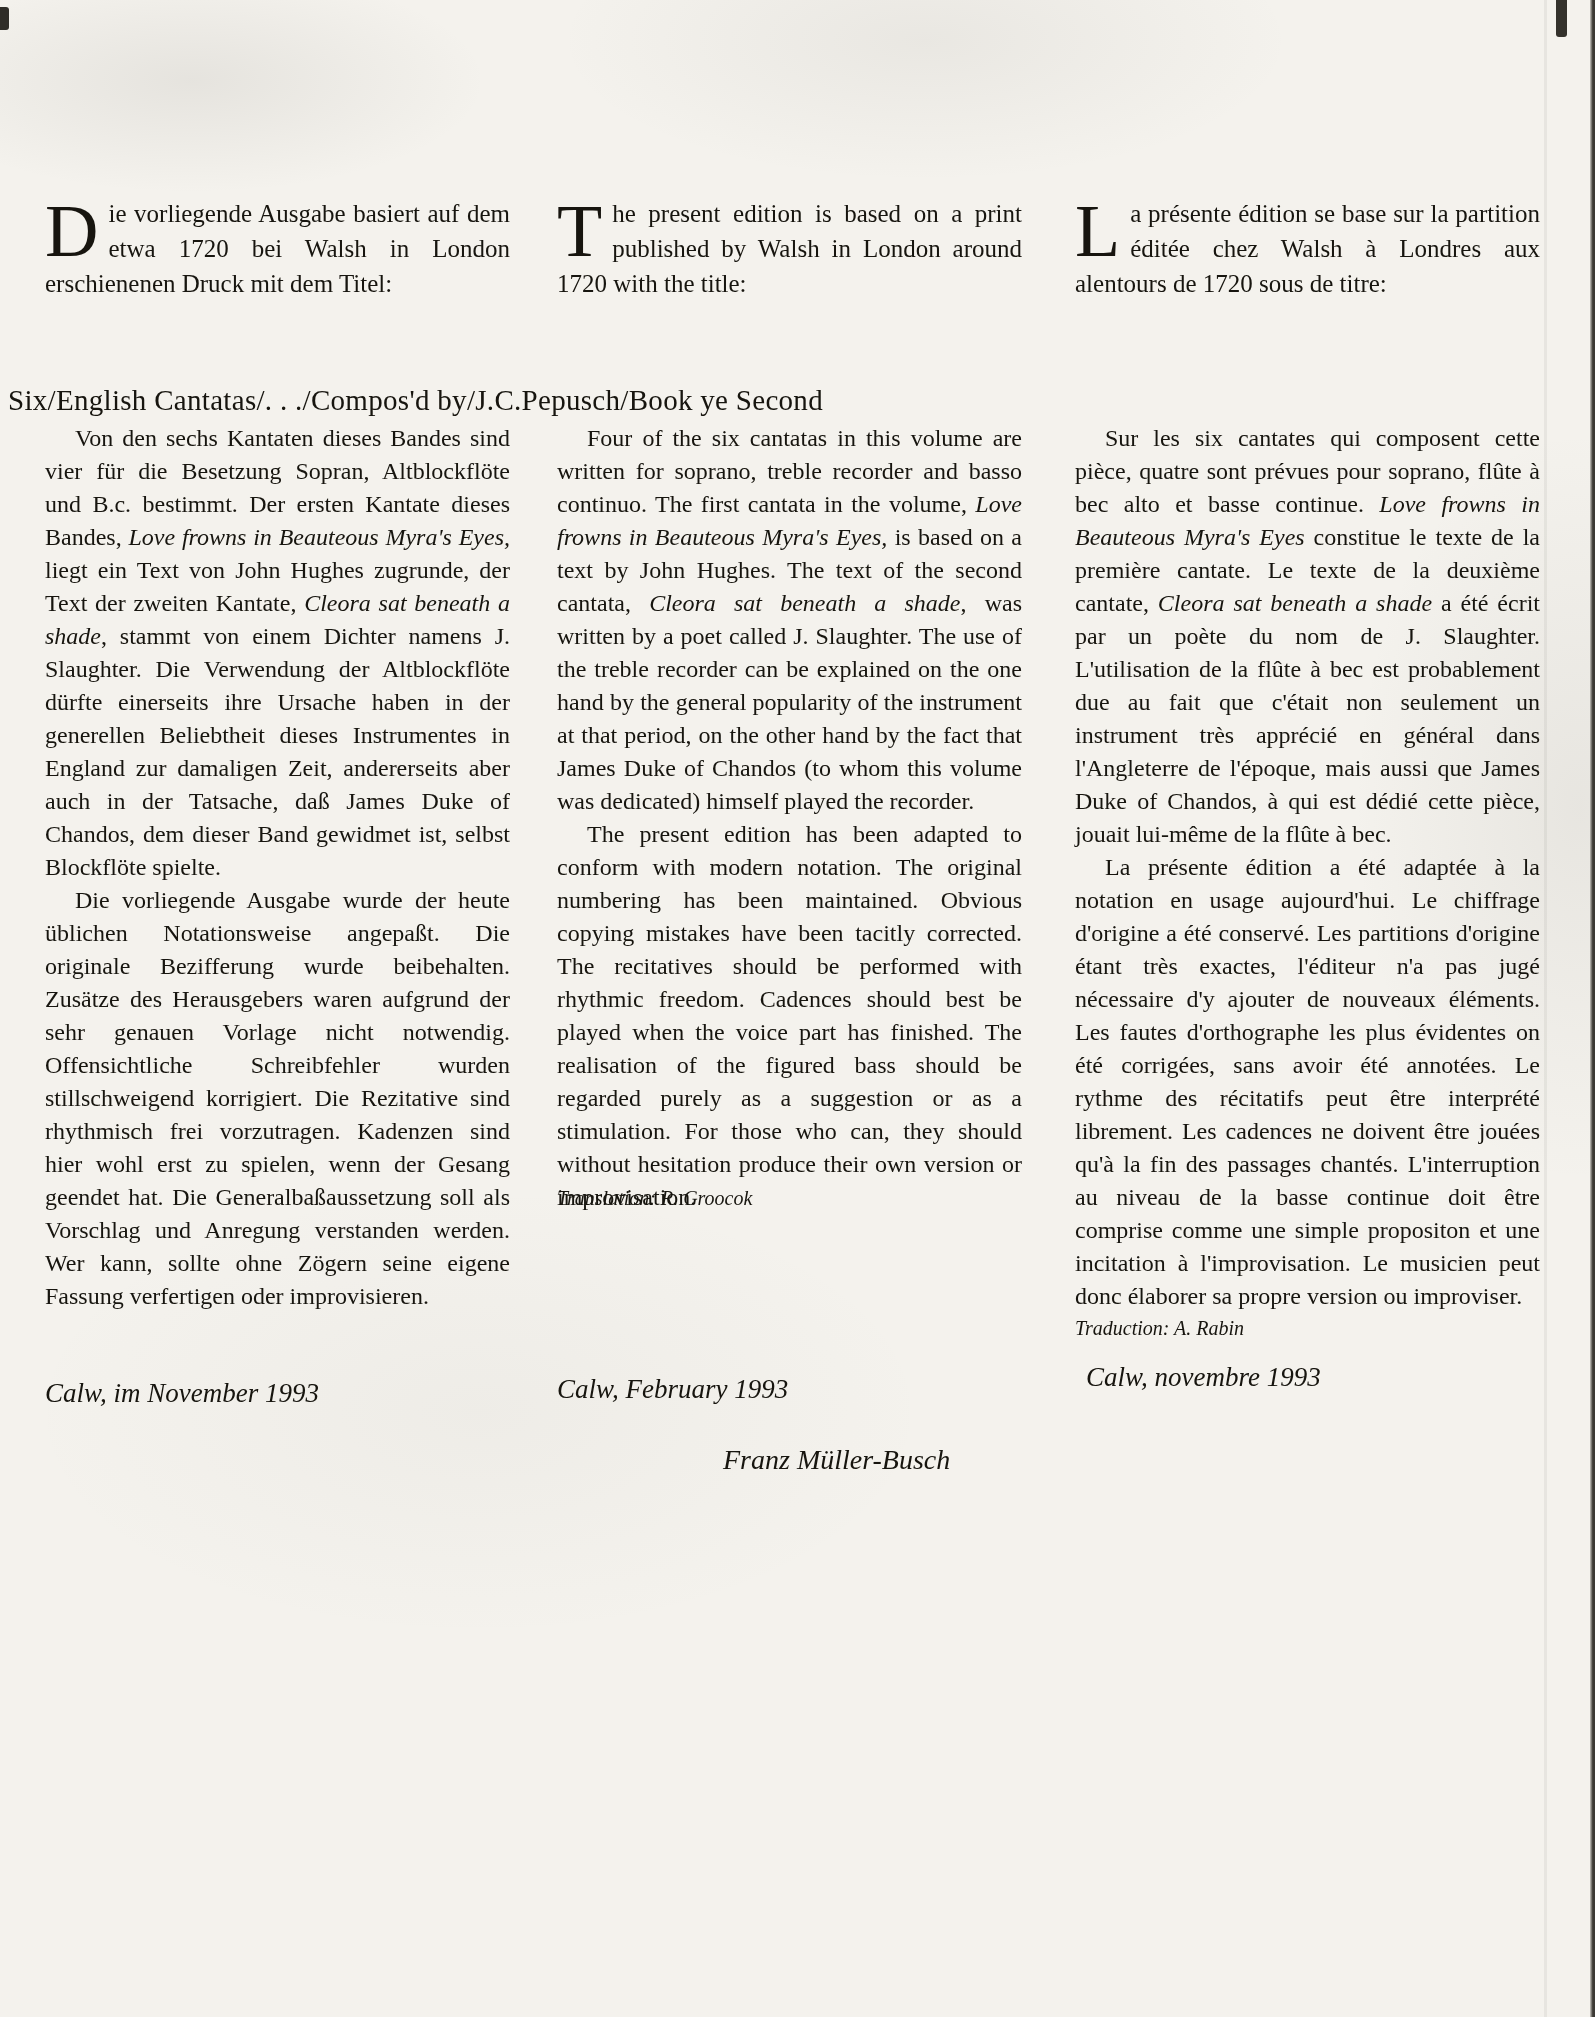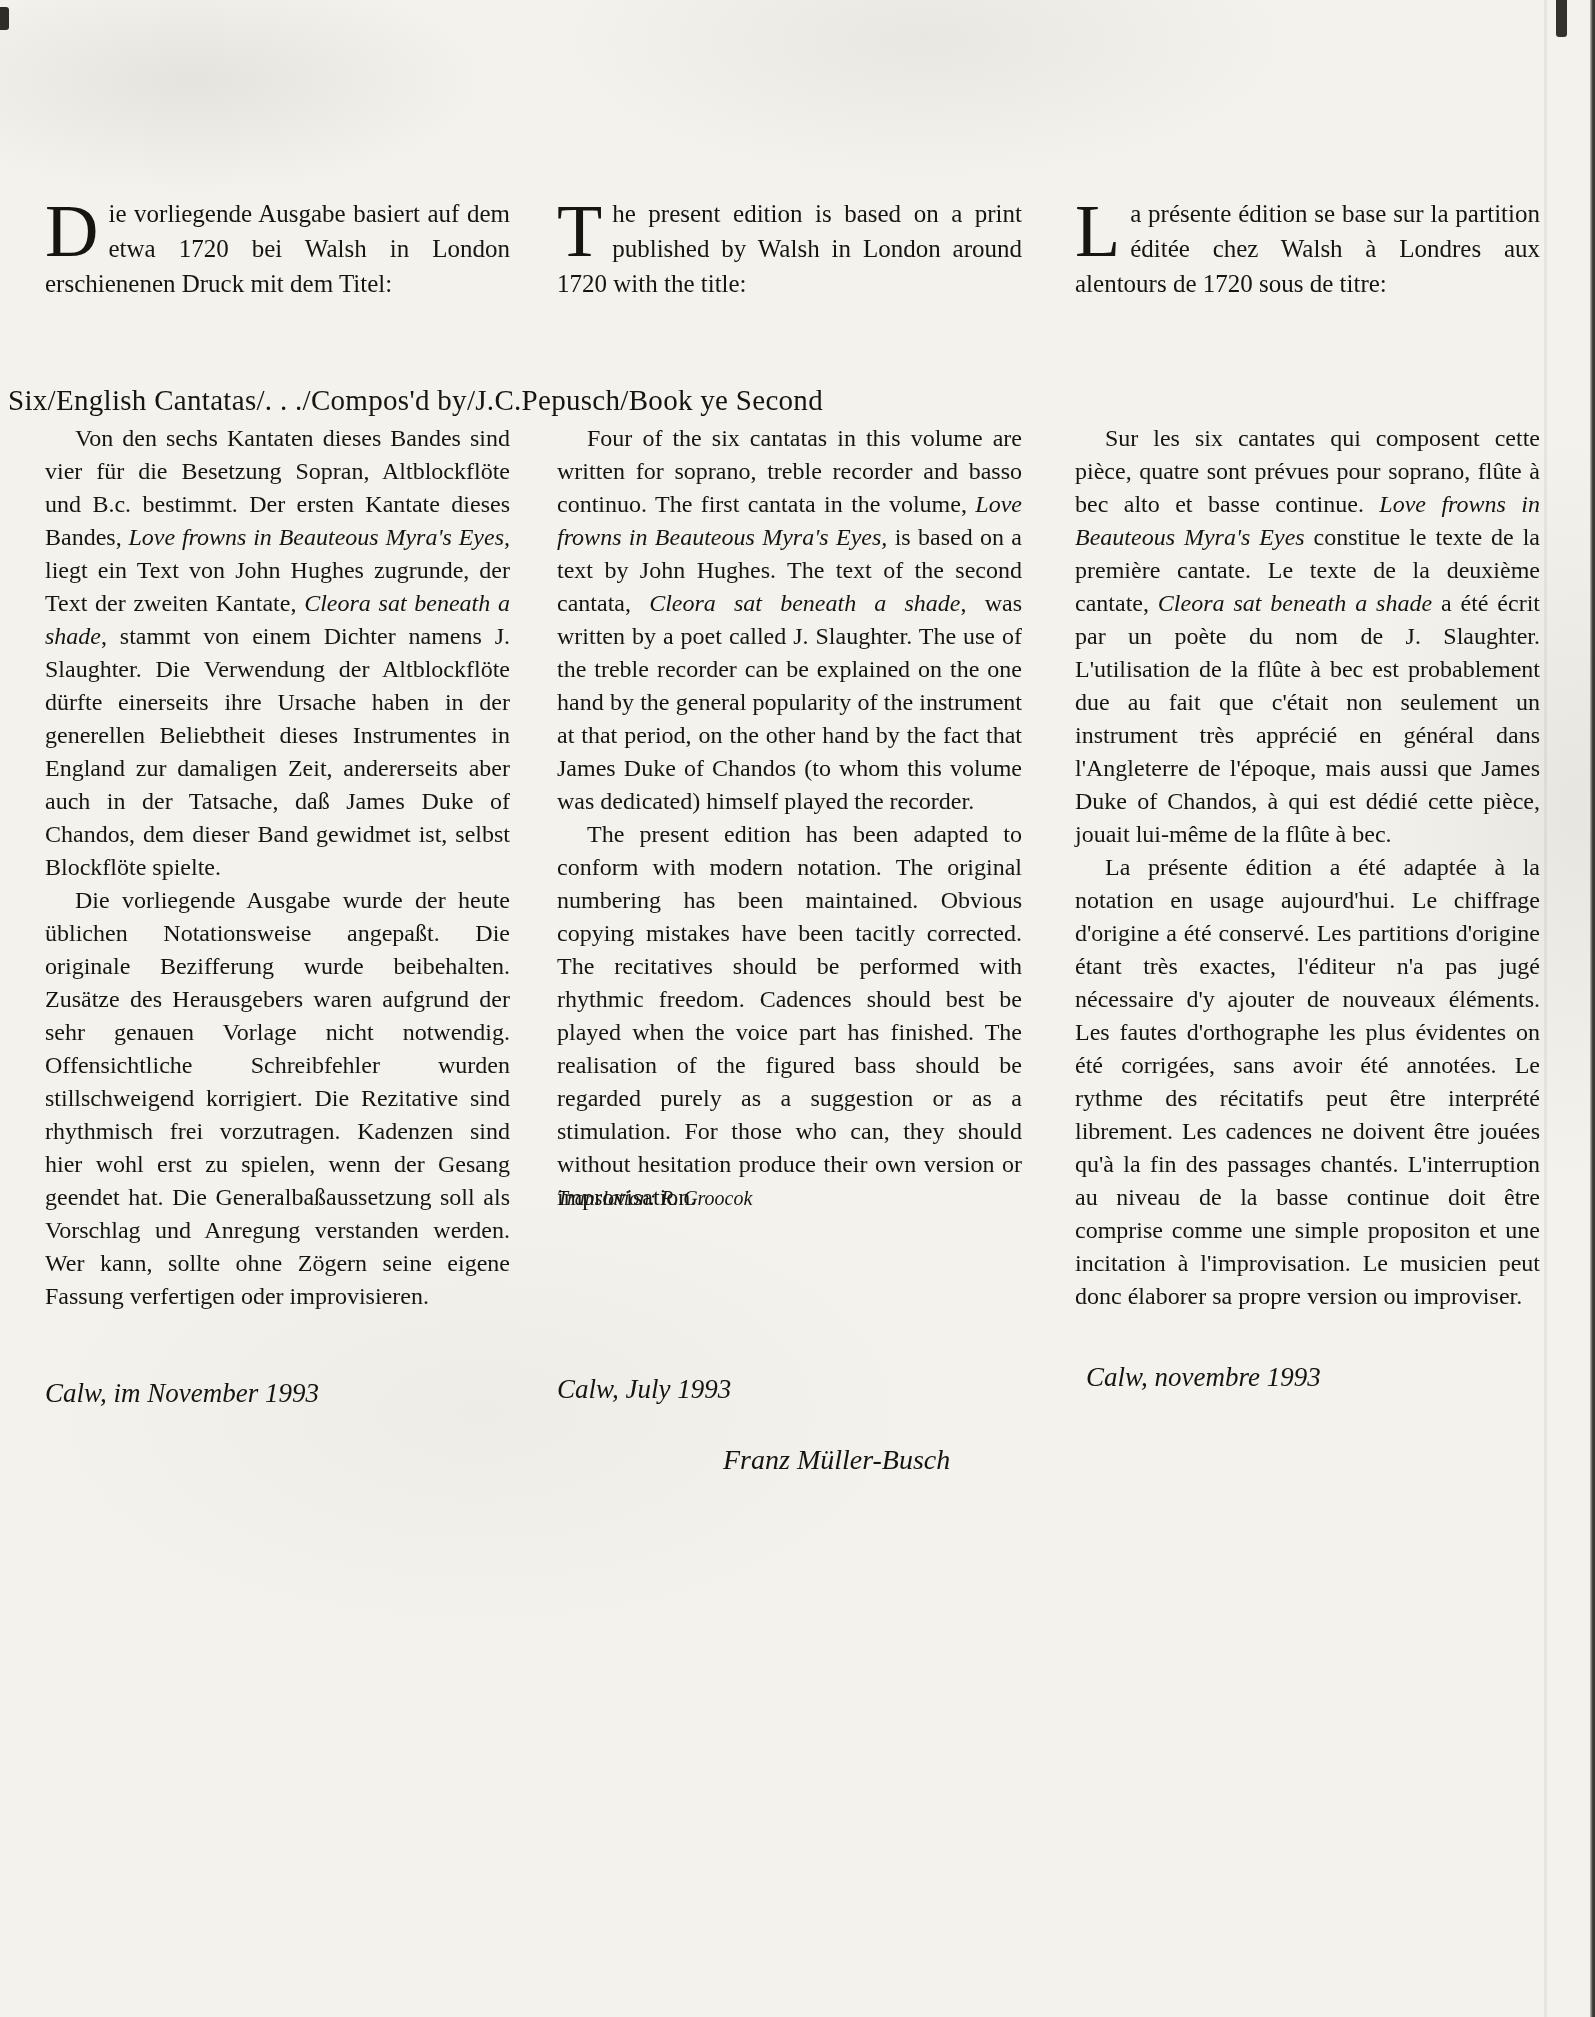--- a/index.html
+++ b/index.html
@@ -112,22 +112,23 @@
         <p class="body-para">Die vorliegende Ausgabe wurde der heute üblichen Notationsweise angepaßt. Die originale Bezifferung wurde beibehalten. Zusätze des Herausgebers waren aufgrund der sehr genauen Vorlage nicht notwendig. Offensichtliche Schreibfehler wurden stillschweigend korrigiert. Die Rezitative sind rhythmisch frei vorzutragen. Kadenzen sind hier wohl erst zu spielen, wenn der Gesang geendet hat. Die Generalbaßaussetzung soll als Vorschlag und Anregung verstanden werden. Wer kann, sollte ohne Zögern seine eigene Fassung verfertigen oder improvisieren.</p>
       </div>
     <div class="col mid">
         <p class="body-para">Four of the six cantatas in this volume are written for soprano, treble recorder and basso continuo. The first cantata in the volume, <i>Love frowns in Beauteous Myra's Eyes,</i> is based on a text by John Hughes. The text of the second cantata, <i>Cleora sat beneath a shade</i>, was written by a poet called J. Slaughter. The use of the treble recorder can be explained on the one hand by the general popularity of the instrument at that period, on the other hand by the fact that James Duke of Chandos (to whom this volume was dedicated) himself played the recorder.</p>
         <p class="body-para">The present edition has been adapted to conform with modern notation. The original numbering has been maintained. Obvious copying mistakes have been tacitly corrected. The recitatives should be performed with rhythmic freedom. Cadences should best be played when the voice part has finished. The realisation of the figured bass should be regarded purely as a suggestion or as a stimulation. For those who can, they should without hesitation produce their own version or improvisation.</p>
         <div class="credit inline">Translation: R. Groocok</div>
       </div>
     <div class="col right">
         <p class="body-para">Sur les six cantates qui composent cette pièce, quatre sont prévues pour soprano, flûte à bec alto et basse continue. <i>Love frowns in Beauteous Myra's Eyes</i> constitue le texte de la première cantate. Le texte de la deuxième cantate, <i>Cleora sat beneath a shade</i> a été écrit par un poète du nom de J. Slaughter. L'utilisation de la flûte à bec est probablement due au fait que c'était non seulement un instrument très apprécié en général dans l'Angleterre de l'époque, mais aussi que James Duke of Chandos, à qui est dédié cette pièce, jouait lui-même de la flûte à bec.</p>
         <p class="body-para">La présente édition a été adaptée à la notation en usage aujourd'hui. Le chiffrage d'origine a été conservé. Les partitions d'origine étant très exactes, l'éditeur n'a pas jugé nécessaire d'y ajouter de nouveaux éléments. Les fautes d'orthographe les plus évidentes on été corrigées, sans avoir été annotées. Le rythme des récitatifs peut être interprété librement. Les cadences ne doivent être jouées qu'à la fin des passages chantés. L'interruption au niveau de la basse continue doit être comprise comme une simple propositon et une incitation à l'improvisation. Le musicien peut donc élaborer sa propre version ou improviser.</p>
+        <div class="credit">Traduction: A. Rabin</div>
       </div>
   </div>
 
   <div class="date de">Calw, im November 1993</div>
-  <div class="date en">Calw, July 1993</div>
+  <div class="date en">Calw, February 1993</div>
   <div class="date fr">Calw, novembre 1993</div>
 
   <div class="signature">Franz Müller-Busch</div>
 
 </div>
 
 </body></html>

